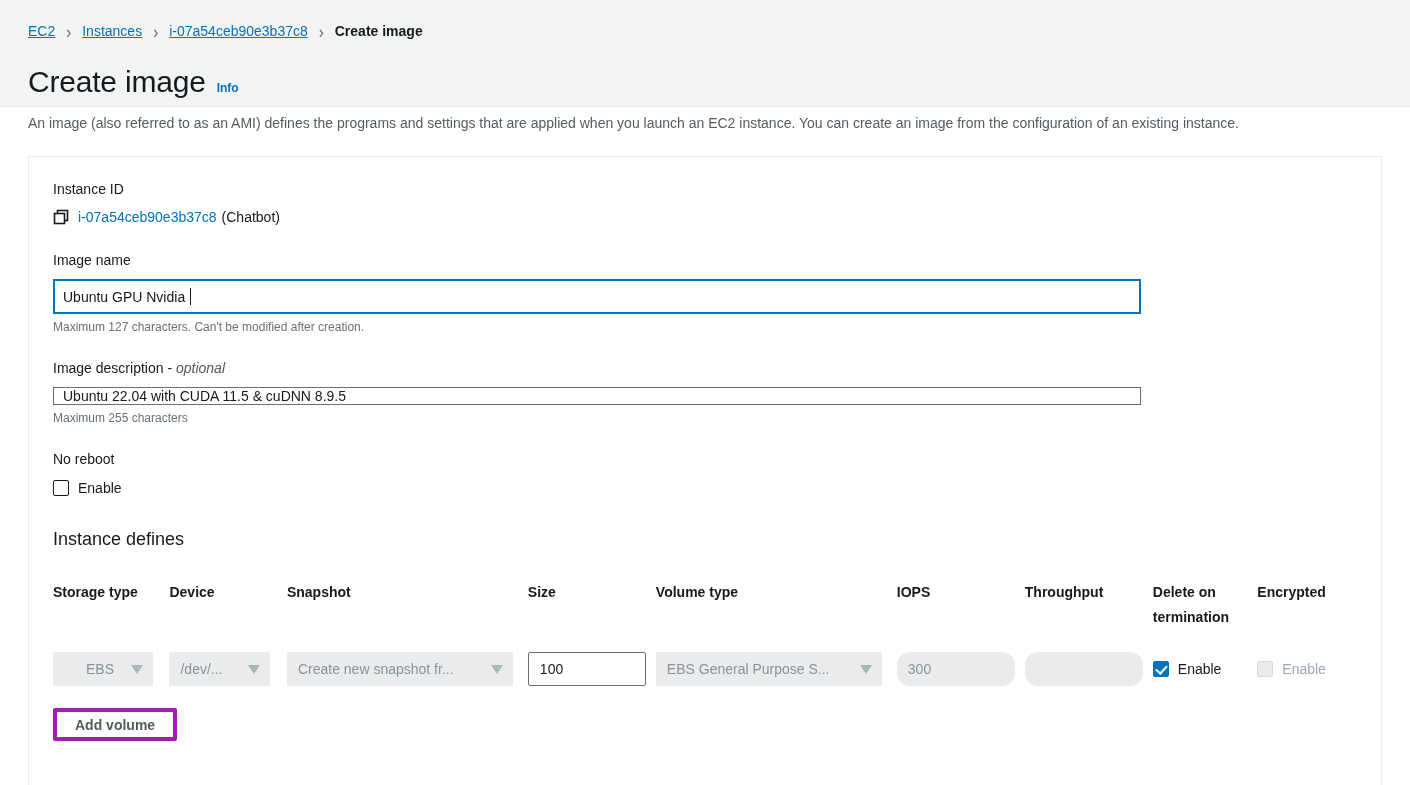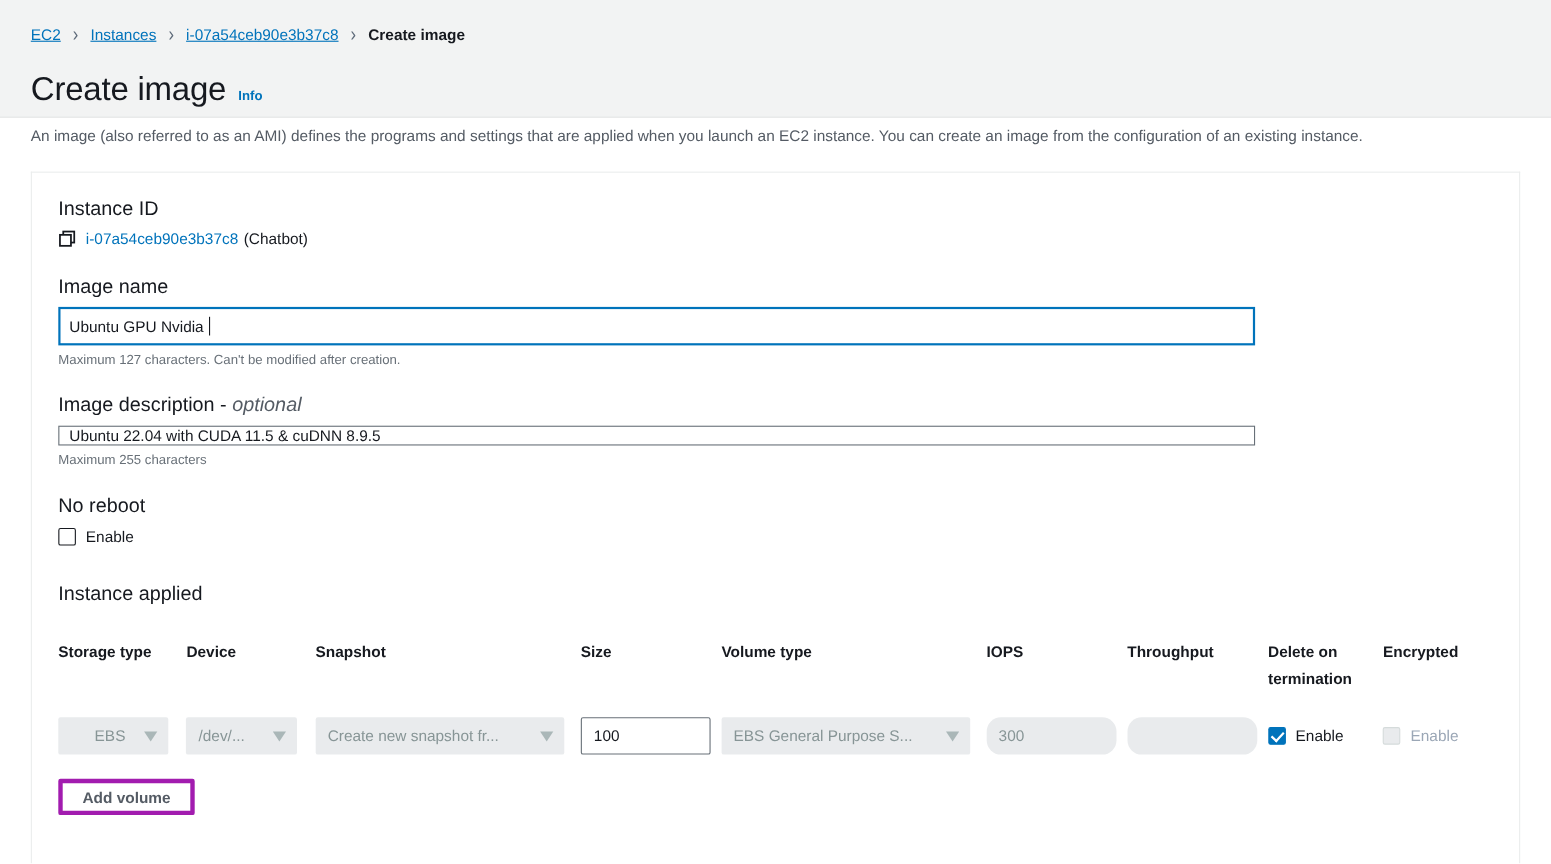--- a/index.html
+++ b/index.html
@@ -69,21 +69,21 @@
     left: 28px; top: 156px;
     width: 1354px;
     min-height: 629px;
     background: #ffffff;
     border: 1px solid #eaeded;
     border-bottom: none;
     padding: 22px 24px 0 24px;
   }
 
   .field-label {
-    font-size: 18px; line-height: 20px;
+    font-size: 14px; line-height: 20px;
     color: #16191f;
     font-weight: 400;
   }
   .field-label .opt { font-style: italic; color: #545b64; }
   .sub-hint {
     font-size: 12px; line-height: 16px;
     color: #687078;
     margin-top: 5px;
   }
 
@@ -326,21 +326,21 @@
   
   <div class="block">
     <div class="field-label">No reboot</div>
     <div class="cb-row">
       <span class="cb"></span>
       <span class="cb-label">Enable</span>
     </div>
   </div>
 
   
-  <div class="section-heading">Instance applied</div>
+  <div class="section-heading">Instance defines</div>
 
   <table class="vol-table">
     <thead>
       <tr>
         <th class="col-storage">Storage type</th>
         <th class="col-device">Device</th>
         <th class="col-snapshot">Snapshot</th>
         <th class="col-size">Size</th>
         <th class="col-voltype">Volume type</th>
         <th class="col-iops">IOPS</th>

